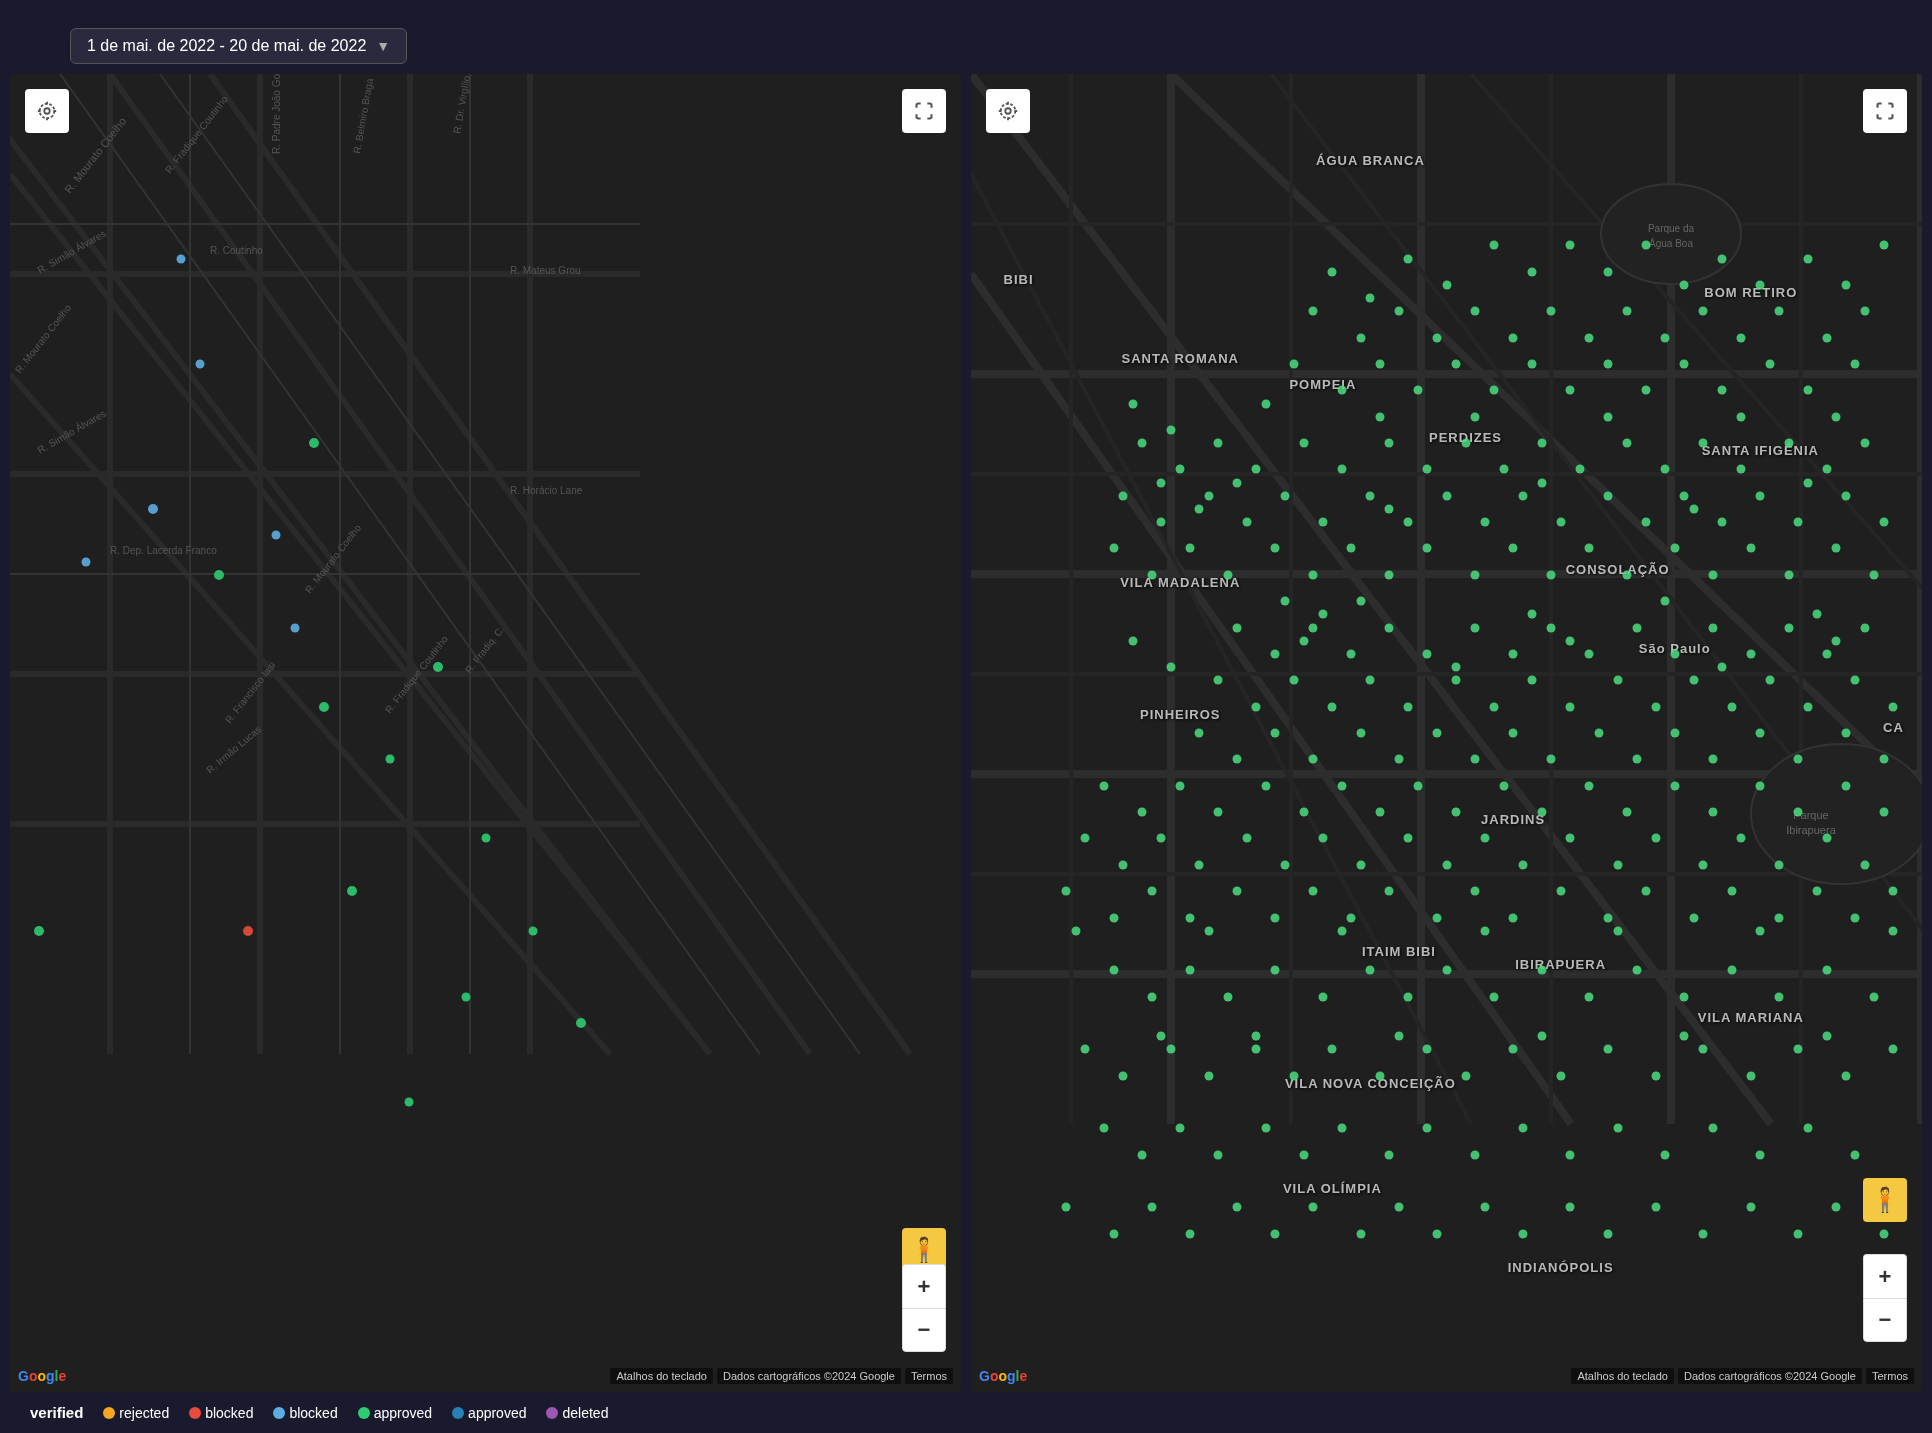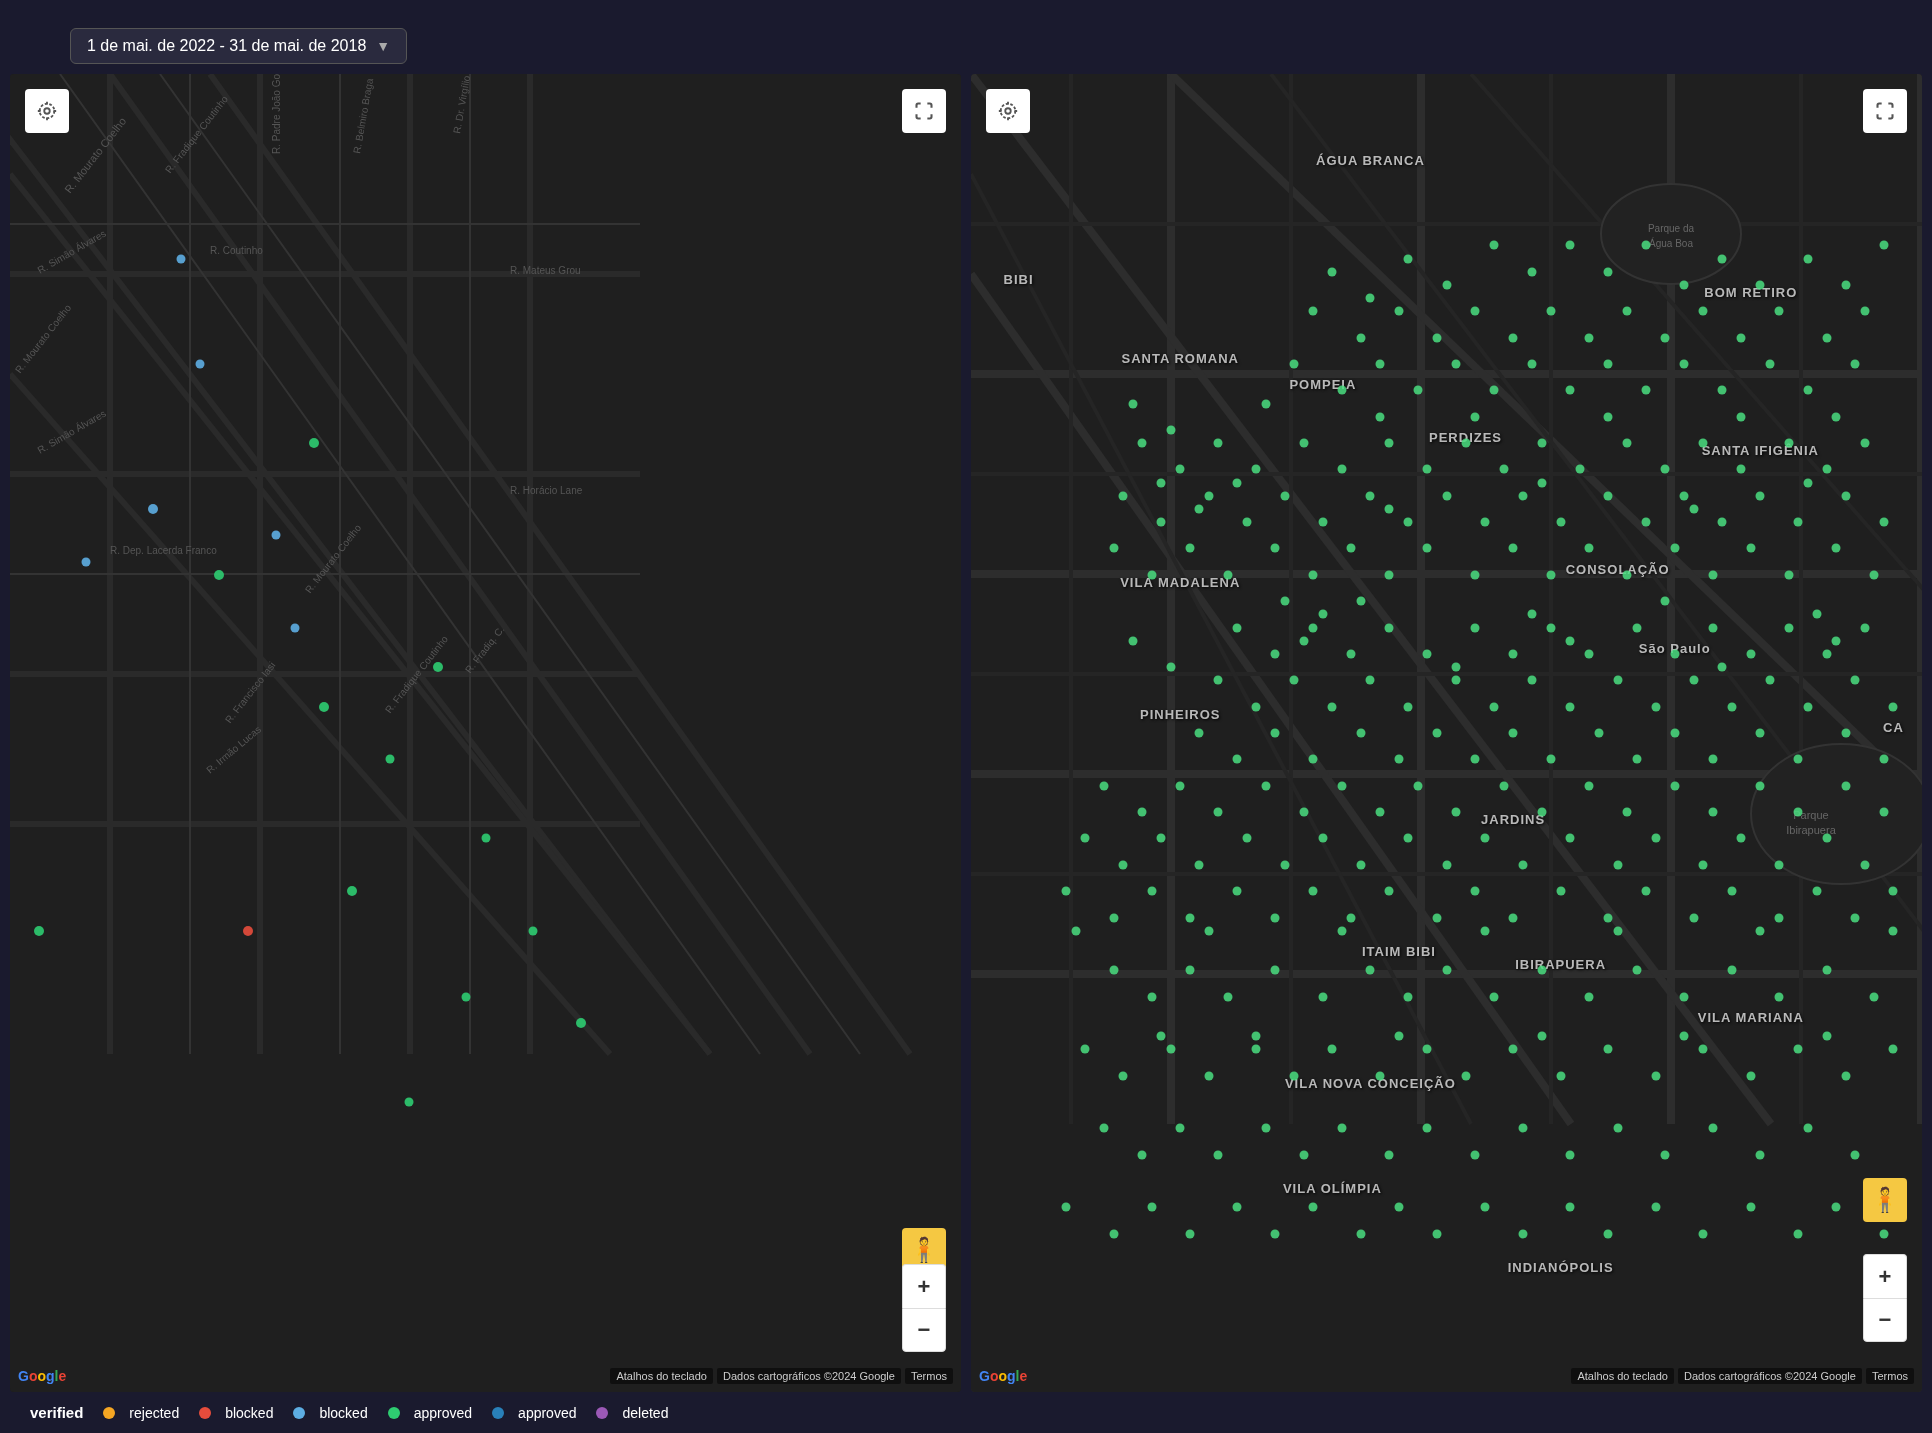--- a/index.html
+++ b/index.html
@@ -228,21 +228,21 @@
 
     .legend-label {
       font-size: 15px;
       font-weight: bold;
       color: #ffffff;
     }
 
     .legend-item {
       display: flex;
       align-items: center;
-      gap: 14px;
+      gap: 4px;
       font-size: 14px;
       color: #ffffff;
     }
 
     .legend-dot {
       width: 12px;
       height: 12px;
       border-radius: 50%;
       display: inline-block;
     }
@@ -272,21 +272,21 @@
       flex-direction: column;
       z-index: 10;
     }
   </style>
 </head>
 <body>
 
 <div class="header">
   <div class="header-right">
     <div class="date-selector">
-      <span>1 de mai. de 2022 - 31 de mai. de 2018</span>
+      <span>1 de mai. de 2022 - 20 de mai. de 2022</span>
       <span class="chevron">▼</span>
     </div>
   </div>
 </div>
 
 <div class="maps-container">
 
   <div class="map-panel">
     <div class="map-canvas">
 

